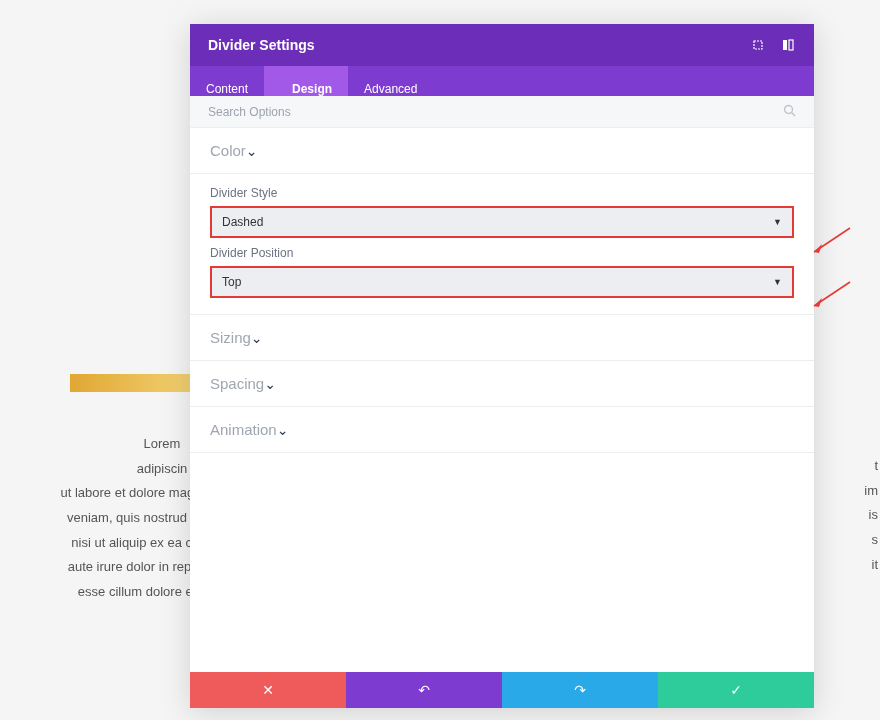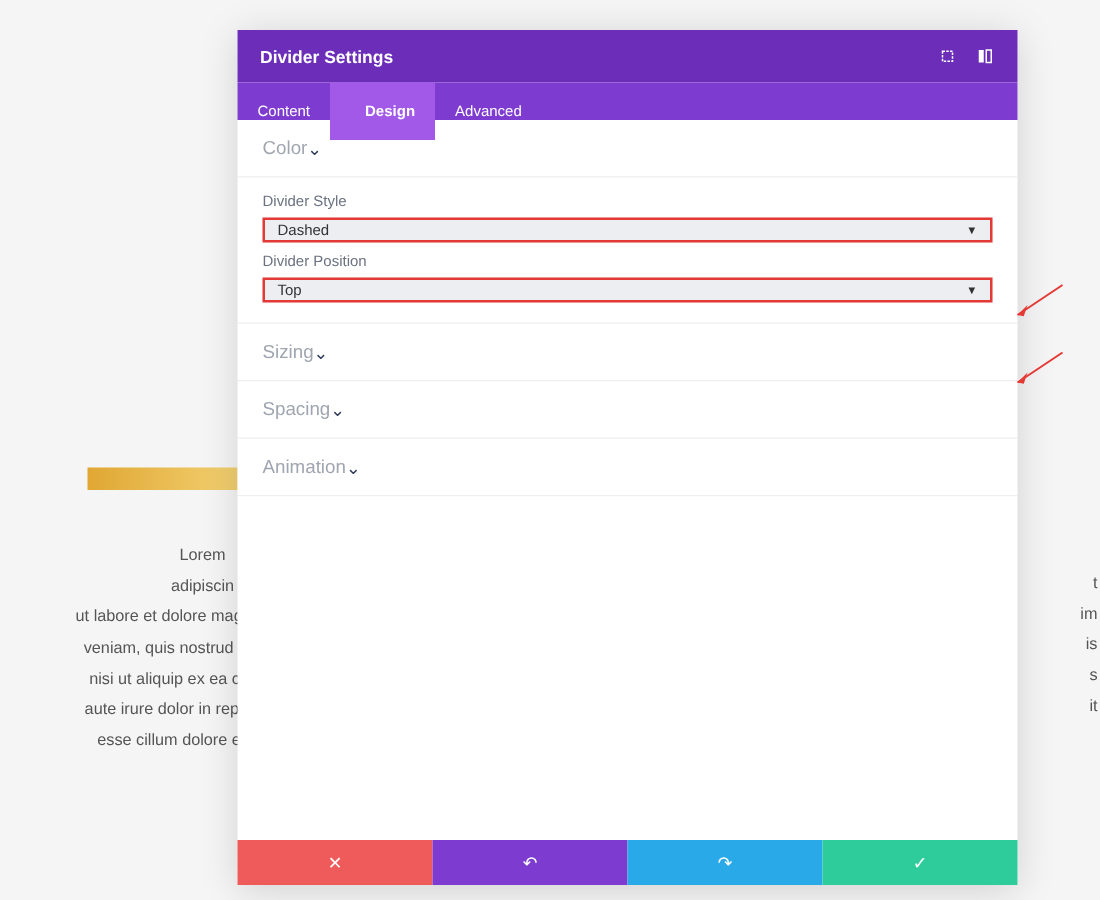--- a/index.html
+++ b/index.html
@@ -19,21 +19,21 @@
 .tab.active { background: #a259e8; font-weight: 600; padding-left: 28px; }
 .search-bar { background: #f6f7f9; height: 32px; display: flex; align-items: center; padding: 0 18px; font-size: 12px; color: #9ca3af; justify-content: space-between; border-bottom: 1px solid #eee; }
 .section { border-bottom: 1px solid #eee; padding: 14px 20px; display: flex; align-items: center; justify-content: flex-start; cursor: pointer; }
 .section.expanded { border-bottom: none; padding-bottom: 6px; }
 .section-title { font-size: 15px; color: #a0a6b0; font-weight: 400; }
 .section.expanded .section-title { color: #2ea3f2; }
 .chevron { font-size: 14px; color: #2e3a59; }
 .section.expanded .chevron { color: #2ea3f2; }
 .section-body { padding: 4px 20px 16px 20px; border-bottom: 1px solid #eee; }
 .field-label { font-size: 12px; color: #6b7280; margin-top: 8px; margin-bottom: 6px; }
-.select-box { border: 2px solid #e53935; background: #eceef2; height: 20px; display: flex; align-items: center; justify-content: space-between; padding: 0 10px; font-size: 12px; color: #333; cursor: pointer; }
+.select-box { border: 2px solid #e53935; background: #eceef2; height: 32px; display: flex; align-items: center; justify-content: space-between; padding: 0 10px; font-size: 12px; color: #333; cursor: pointer; }
 .select-arrow { font-size: 9px; color: #333; }
 .footer { margin-top: auto; height: 36px; display: flex; }
 .footer-btn { flex: 1; display: flex; align-items: center; justify-content: center; color: #fff; cursor: pointer; font-size: 14px; }
 .btn-red { background: #ef5a5a; }
 .btn-purple { background: #7e3bd0; }
 .btn-blue { background: #29a9e8; }
 .btn-green { background: #2ecc9a; }
 .arrow-annot { position: absolute; pointer-events: none; }
 .arrow-annot svg { display: block; }
 .search-icon { color: #c0c4cc; }
@@ -75,20 +75,29 @@
       </span>
     </div>
   </div>
 
   <div class="tabs">
     <div class="tab">Content</div>
     <div class="tab active">Design</div>
     <div class="tab">Advanced</div>
   </div>
 
+  <div class="search-bar">
+    <span>Search Options</span>
+    <span class="search-icon">
+      <svg width="13" height="13" viewBox="0 0 13 13">
+          <circle cx="5.5" cy="5.5" r="4" fill="none" stroke="#c0c4cc" stroke-width="1.4"></circle>
+          <line x1="8.5" y1="8.5" x2="12" y2="12" stroke="#c0c4cc" stroke-width="1.4"></line>
+        </svg>
+    </span>
+  </div>
 
   <div class="section">
     <span class="section-title">Color</span>
     <span class="chevron">⌄</span>
   </div>
 
   <div class="section-body">
     <div class="field-label">Divider Style</div>
     <div class="select-box">
       <span>Dashed</span>

